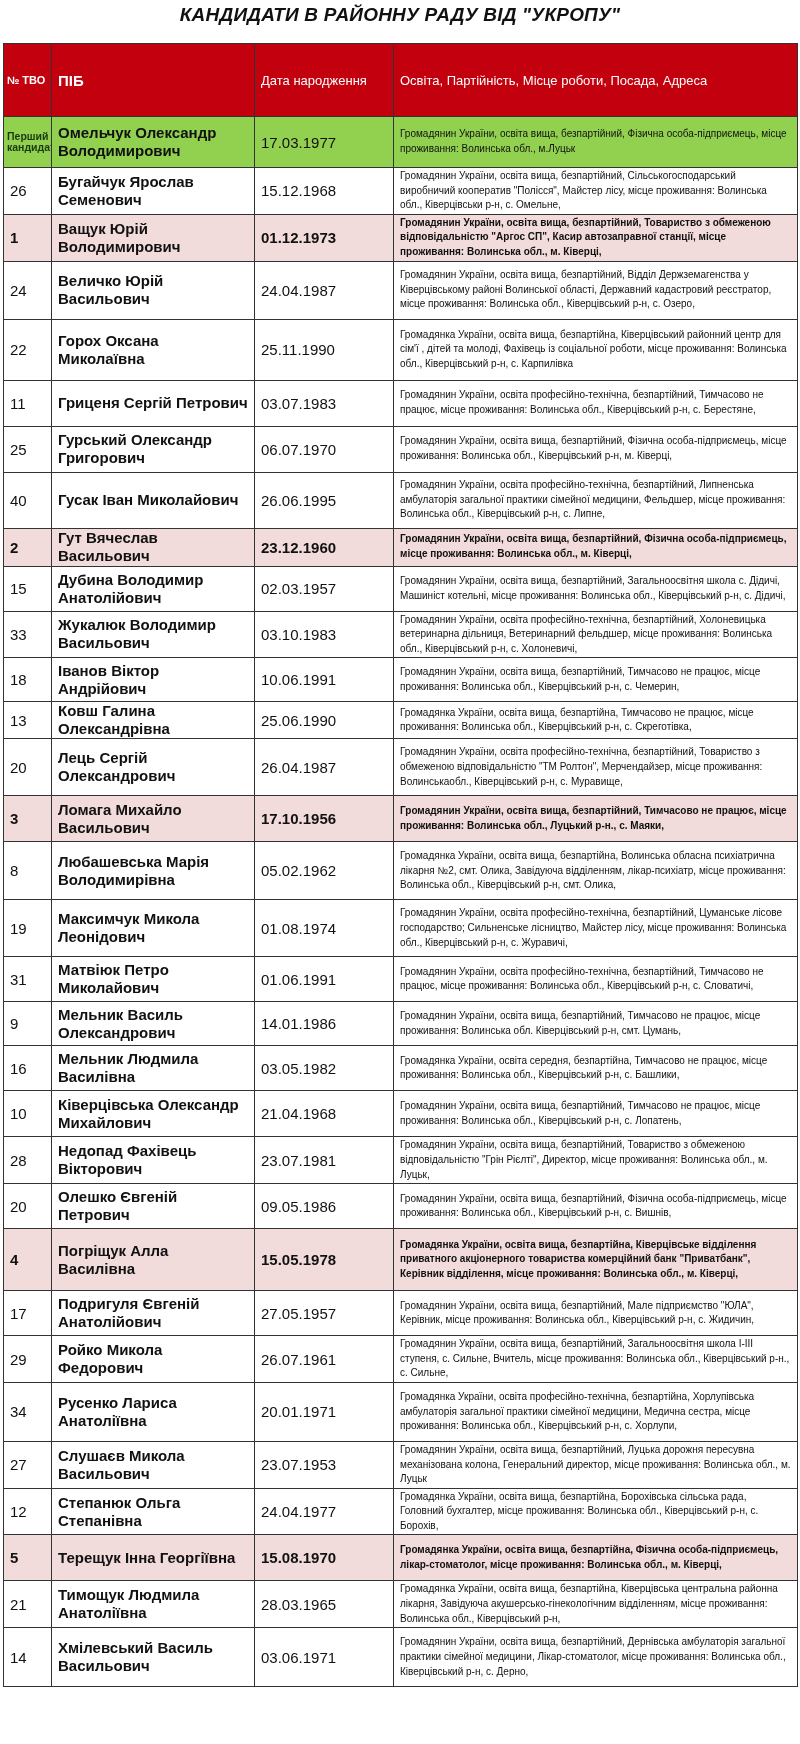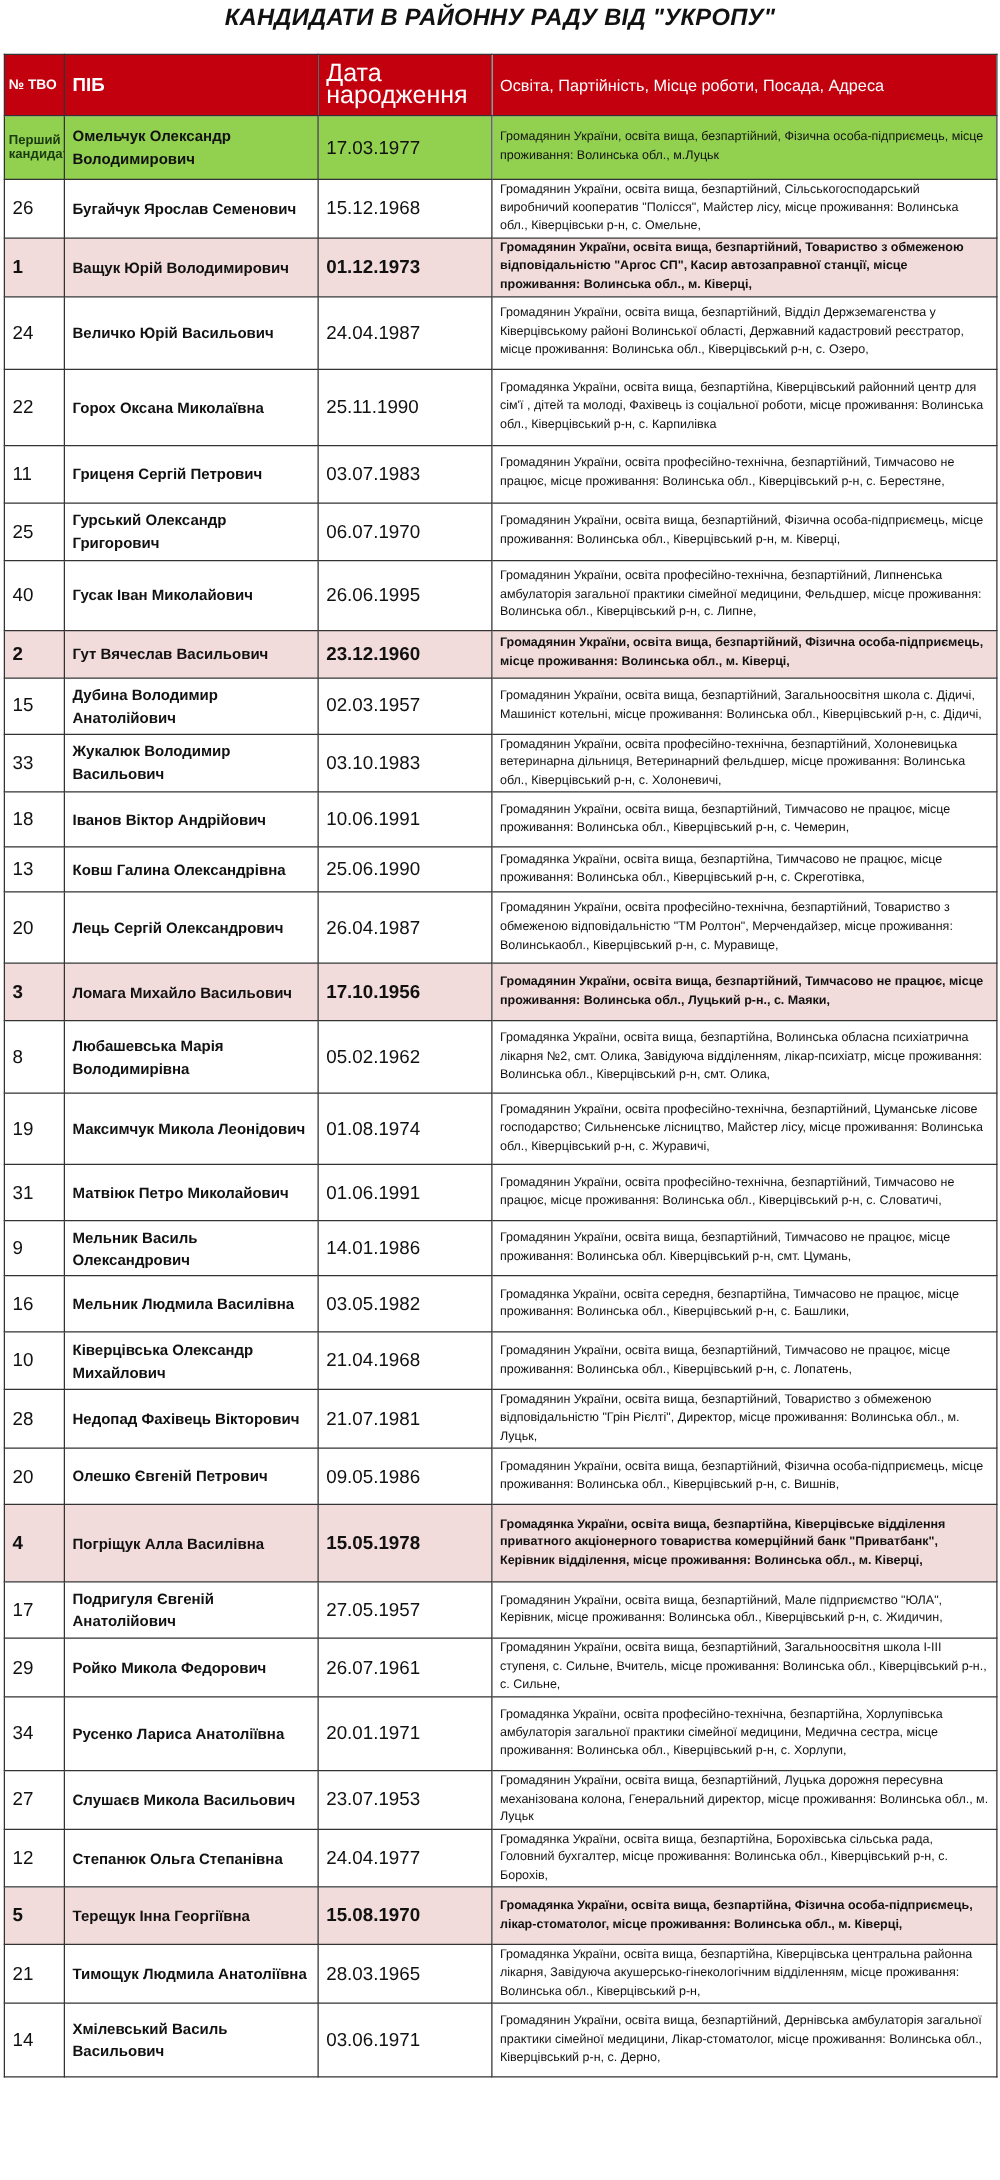--- a/index.html
+++ b/index.html
@@ -2,30 +2,30 @@
 <html><head>
 <meta charset="utf-8">
 <style>
   html, body { margin: 0; padding: 0; background: #ffffff; }
   body { width: 800px; height: 1744px; overflow: hidden; font-family: "Liberation Sans", sans-serif; color: #111; }
   .title { height: 44px; line-height: 30px; text-align: center; font-weight: bold; font-size: 19px; letter-spacing: 0.2px; padding-top: 0; font-style: italic; }
   table { position: absolute; left: 3px; top: 43px; width: 794px; border-collapse: collapse; table-layout: fixed; }
   td, th { border: 1.5px solid #333; vertical-align: middle; padding: 0 6px; overflow: hidden; }
   col.c1 { width: 48px; } col.c2 { width: 203px; } col.c3 { width: 139px; } col.c4 { width: 404px; }
   thead th { background: #c3000e; color: #fff; font-weight: normal; text-align: left; height: 40px; }
-  thead th.num { font-size: 11px; font-weight: bold; line-height: 12px; padding: 4px 3px; }
+  thead th.num { font-size: 11px; font-weight: bold; line-height: 12px; padding: 16px 3px; }
   thead th.pib { font-size: 15px; font-weight: bold; }
-  thead th.date { font-size: 20px; line-height: 17px; }
+  thead th.date { font-size: 13px; line-height: 17px; }
   thead th.info { font-size: 13px; }
   tr.first td { background: #92d050; }
   tr.first td.num { font-size: 10.5px; font-weight: bold; line-height: 11.5px; color: #1a3a10; padding: 0 3px; }
   tr.hl td { background: #f2dcdb; }
   tr.hl td.num, tr.hl td.date, tr.hl td.info { font-weight: bold; }
   td.num { font-size: 15px; }
-  td.pib { font-size: 12px; font-weight: bold; line-height: 18px; margin-top: 40px; }
+  td.pib { font-size: 15px; font-weight: bold; line-height: 18px; margin-top: 40px; }
   td.date { font-size: 15px; }
   td.info { font-size: 10px; line-height: 14.6px; padding: 1px 6px; }
 </style>
 </head>
 <body>
 
 <div class="title">КАНДИДАТИ В РАЙОННУ РАДУ ВІД "УКРОПУ"</div>
 
 <table>
   <colgroup>
@@ -165,21 +165,21 @@
       </tr>
       <tr class="" style="height: 46px;">
         <td class="num">10</td>
         <td class="pib">Ківерцівська Олександр Михайлович</td>
         <td class="date">21.04.1968</td>
         <td class="info">Громадянин України, освіта вища, безпартійний, Тимчасово не працює, місце проживання: Волинська обл., Ківерцівський р-н, с. Лопатень,</td>
       </tr>
       <tr class="" style="height: 46px;">
         <td class="num">28</td>
         <td class="pib">Недопад Фахівець Вікторович</td>
-        <td class="date">21.07.1981</td>
+        <td class="date">23.07.1981</td>
         <td class="info">Громадянин України, освіта вища, безпартійний, Товариство з обмеженою відповідальністю "Грін Рієлті", Директор, місце проживання: Волинська обл., м. Луцьк,</td>
       </tr>
       <tr class="" style="height: 45px;">
         <td class="num">20</td>
         <td class="pib">Олешко Євгеній Петрович</td>
         <td class="date">09.05.1986</td>
         <td class="info">Громадянин України, освіта вища, безпартійний, Фізична особа-підприємець, місце проживання: Волинська обл., Ківерцівський р-н, с. Вишнів,</td>
       </tr>
       <tr class="hl" style="height: 62px;">
         <td class="num">4</td>

